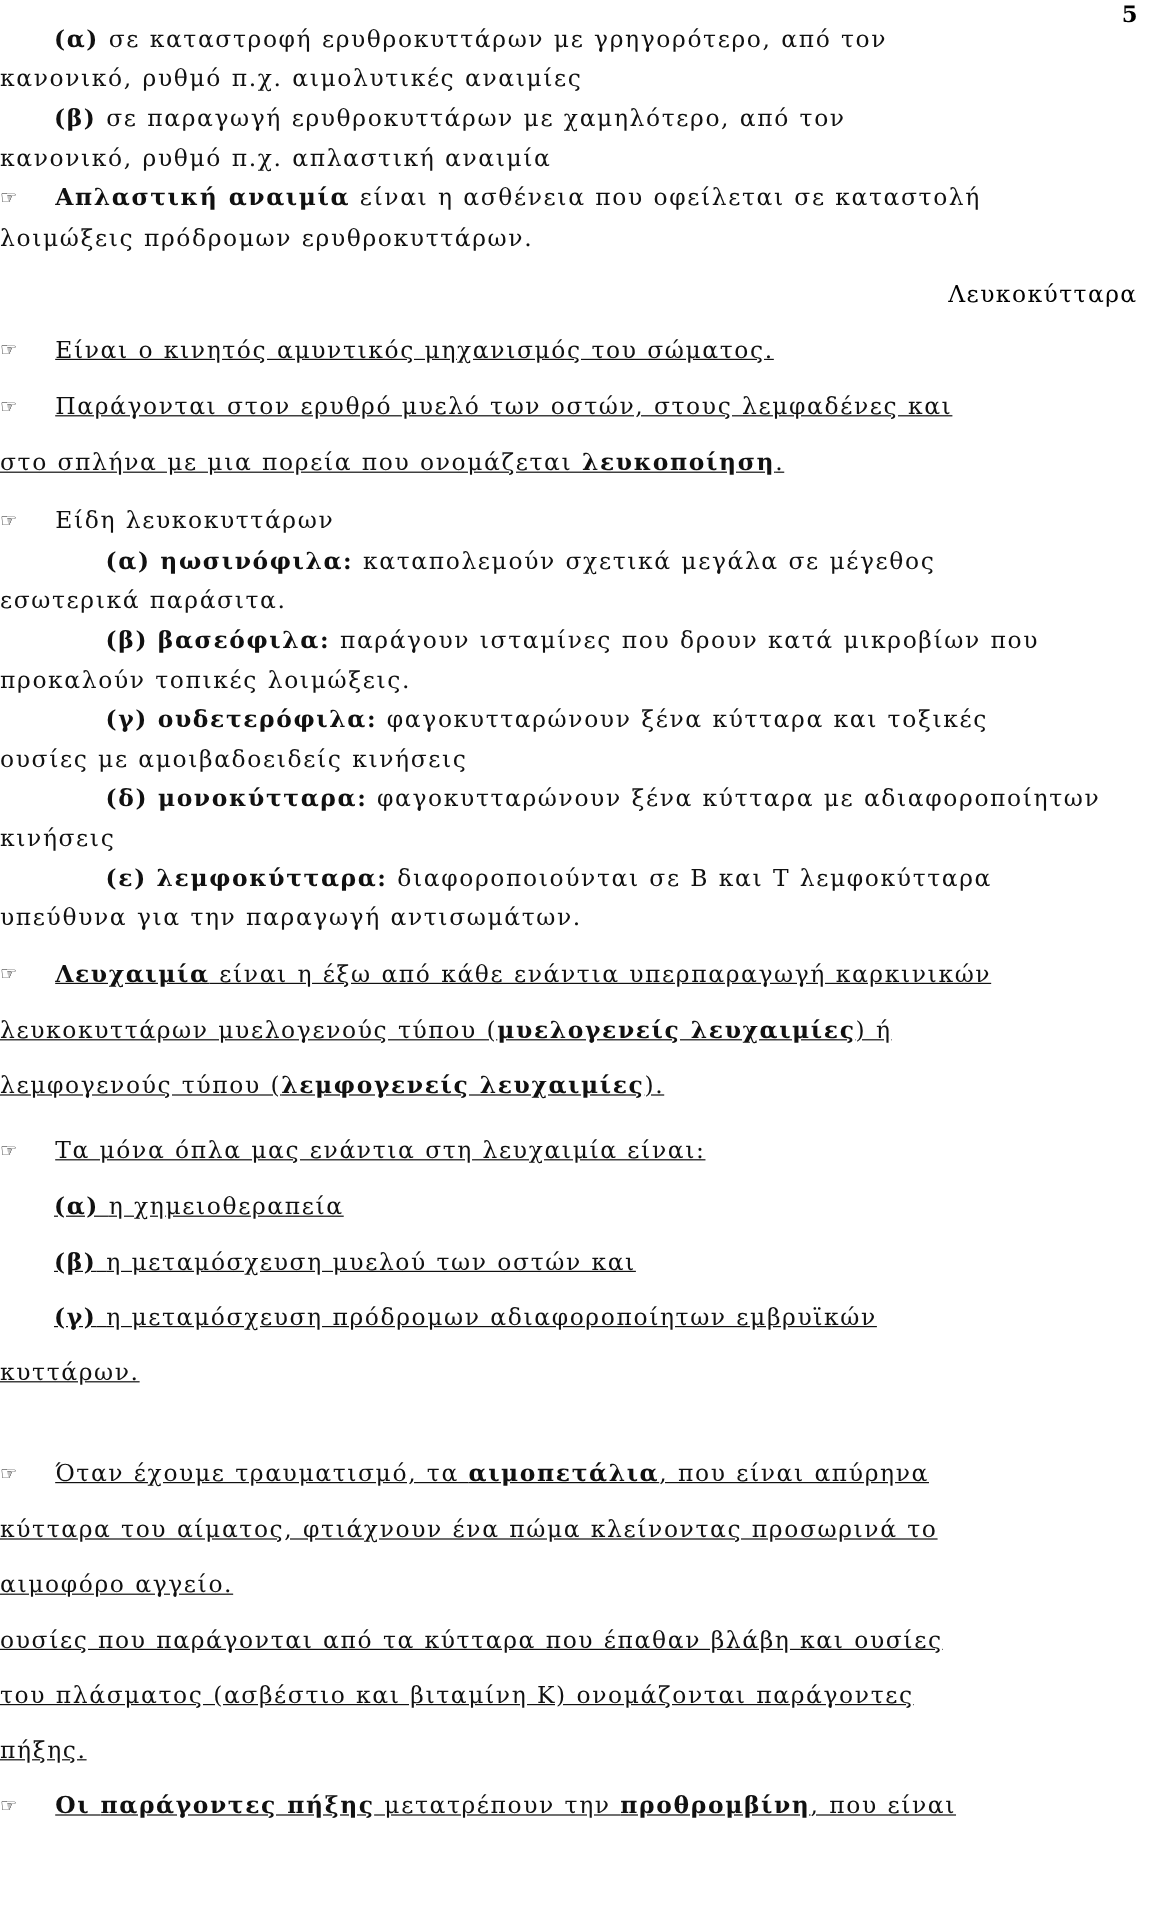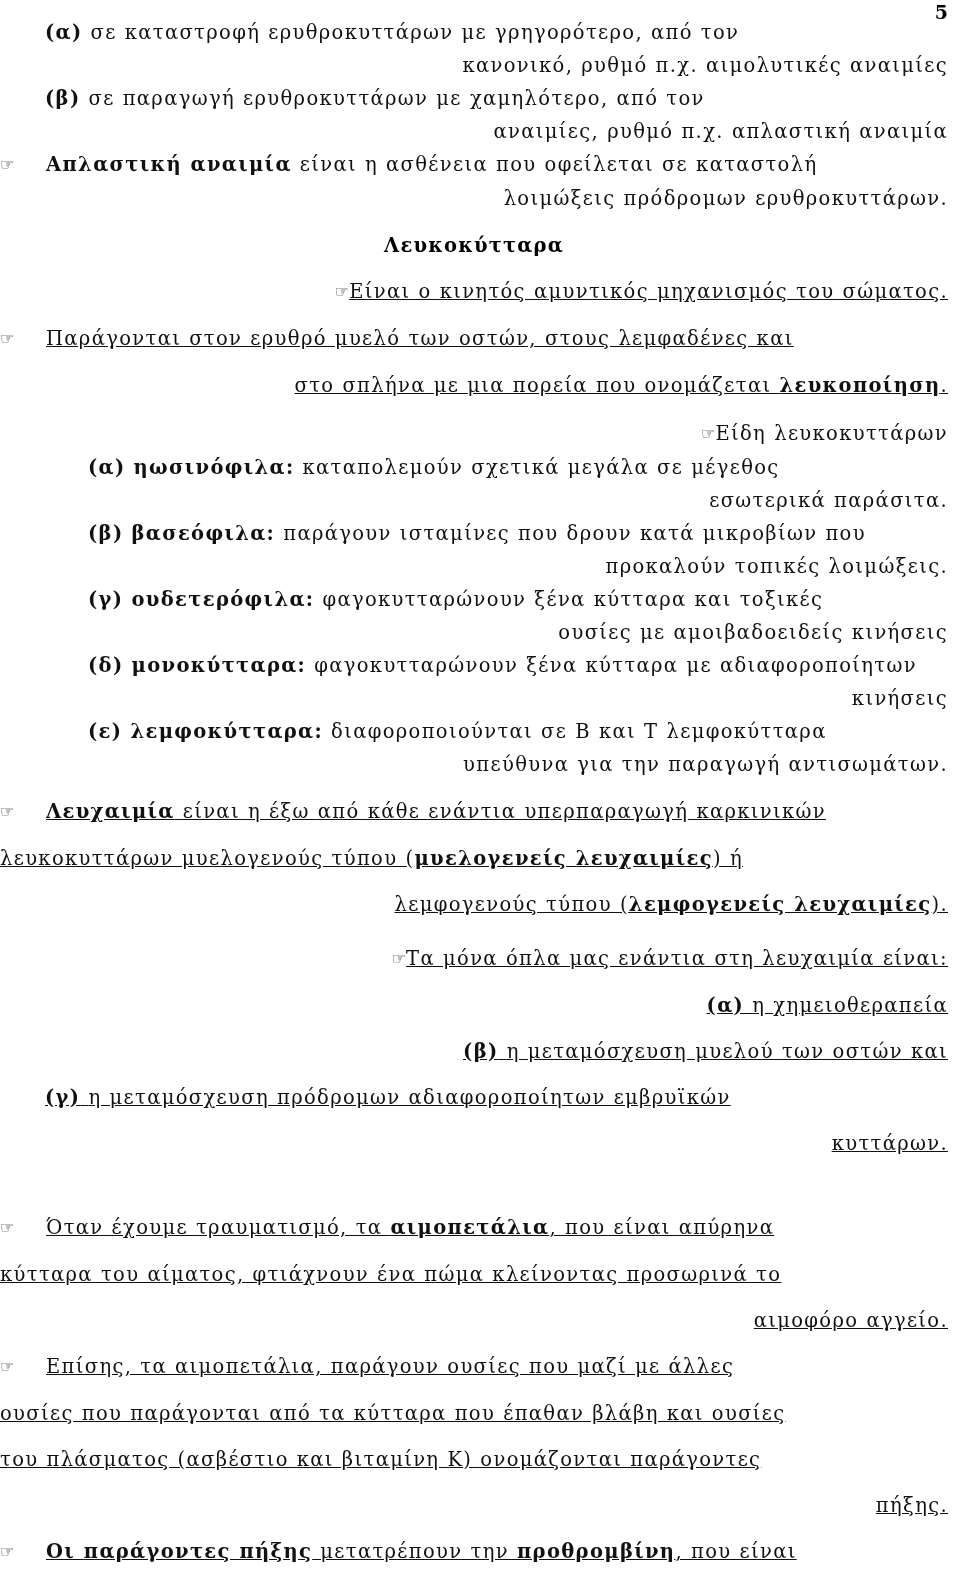--- a/index.html
+++ b/index.html
@@ -88,27 +88,27 @@
   .marker {
     font-weight: bold;
   }
   b, .b {
     font-weight: bold;
   }
   
   .heading {
     font-family: "DejaVu Serif", "Liberation Serif", serif;
     font-size: 19.5px;
-    font-weight: bold;
+    font-weight: normal;
     letter-spacing: 1.2px;
     line-height: 30px;
-    text-align: center;
-  }
-  
-  .noj { text-align: right; margin-left: 36px; }
+    text-align: right;
+  }
+  
+  .noj { text-align: left; }
 </style>
 </head>
 <body>
 
 <div class="page">
 
   <div class="page-number">5</div>
 
   <div class="body-col">
 
@@ -118,21 +118,21 @@
         <span>σε καταστροφή ερυθροκυττάρων με γρηγορότερο, από τον</span>
       </div>
       <div class="noj">
         <span>κανονικό, ρυθμό π.χ. αιμολυτικές αναιμίες</span>
       </div>
       <div class="lettered">
         <span class="marker">(β)</span>
         <span>σε παραγωγή ερυθροκυττάρων με χαμηλότερο, από τον</span>
       </div>
       <div class="noj">
-        <span>αναιμίες, ρυθμό π.χ. απλαστική αναιμία</span>
+        <span>κανονικό, ρυθμό π.χ. απλαστική αναιμία</span>
       </div>
     </div>
 
     <div class="tx tight blk hand-item">
       <div><span class="hand"><span class="hand-glyph">☞</span></span><b>Απλαστική αναιμία</b><span> είναι η ασθένεια που οφείλεται σε καταστολή</span></div>
       <div class="noj"><span>λοιμώξεις πρόδρομων ερυθροκυττάρων.</span></div>
     </div>
 
     <div class="gap-md"></div>
 
@@ -229,21 +229,20 @@
 
     <div class="gap-md"></div>
 
     <div class="tx loose blk hand-item">
       <div><span class="hand"><span class="hand-glyph">☞</span></span><span>Όταν έχουμε τραυματισμό, τα </span><b>αιμοπετάλια</b><span>, που είναι απύρηνα</span></div>
       <div><span>κύτταρα του αίματος, φτιάχνουν ένα πώμα κλείνοντας προσωρινά το</span></div>
       <div class="noj"><span>αιμοφόρο αγγείο.</span></div>
     </div>
 
     <div class="tx loose blk hand-item">
-      <div><span class="hand"><span class="hand-glyph">☞</span></span><span>Επίσης, τα αιμοπετάλια, παράγουν ουσίες που μαζί με άλλες</span></div>
       <div><span>ουσίες που παράγονται από τα κύτταρα που έπαθαν βλάβη και ουσίες</span></div>
       <div><span>του πλάσματος (ασβέστιο και βιταμίνη Κ) ονομάζονται παράγοντες</span></div>
       <div class="noj"><span>πήξης.</span></div>
     </div>
 
     <div class="tx loose blk hand-item">
       <div><span class="hand"><span class="hand-glyph">☞</span></span><b>Οι </b><b>παράγοντες πήξης</b><span> μετατρέπουν την </span><b>προθρομβίνη</b><span>, που είναι</span></div>
 
     </div>
 

